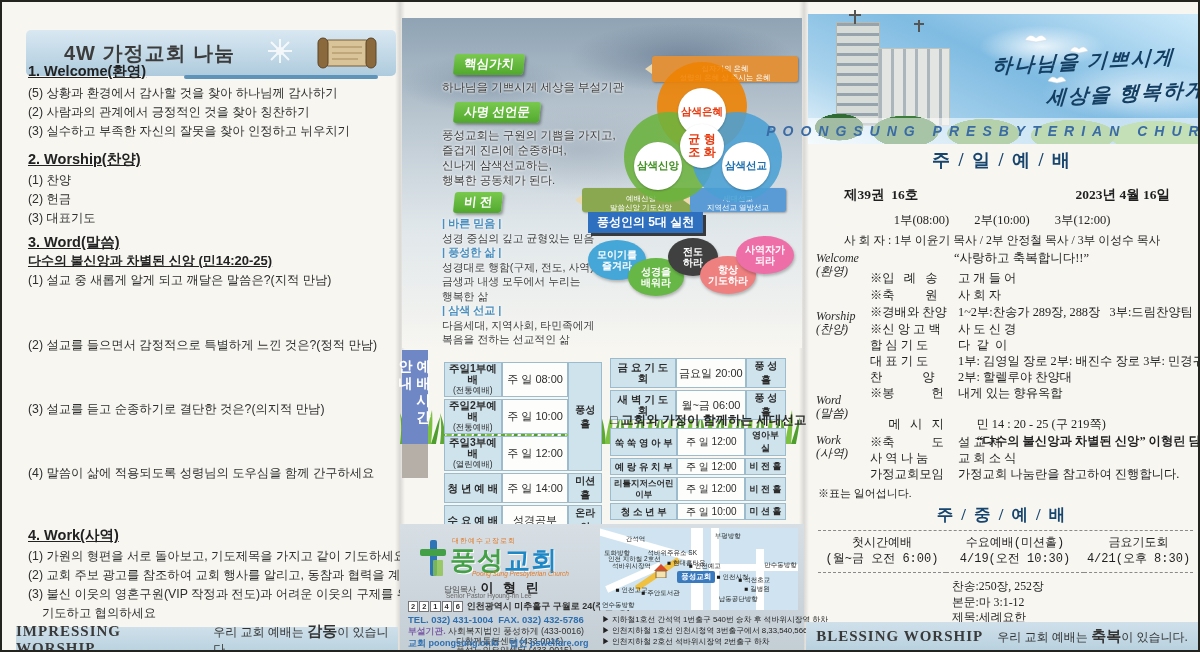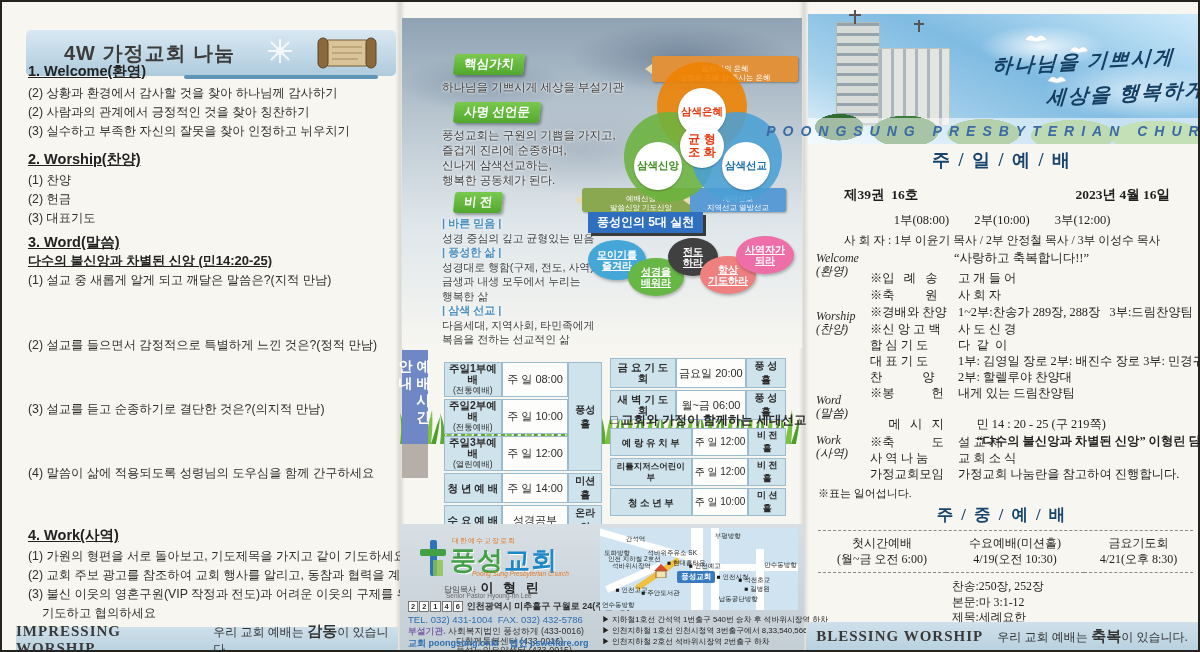--- a/index.html
+++ b/index.html
@@ -31,21 +31,21 @@
   .vline{font-size:10.8px;color:#3b3b3b;line-height:14.5px;text-shadow:0 0 3px #fff;white-space:nowrap;}
   .vcirc{border-radius:50%;opacity:.88;}
   .vlabel{border-radius:50%;background:#fff;display:flex;align-items:center;justify-content:center;
           font-weight:bold;font-size:10.5px;box-shadow:0 1px 2px rgba(0,0,0,.25);white-space:nowrap;}
   .pencil{border-radius:3px;color:#fff;font-size:7.5px;line-height:9px;text-align:center;
           display:flex;flex-direction:column;justify-content:flex-end;box-shadow:1px 1px 2px rgba(0,0,0,.3);white-space:nowrap;}
   .pencil:before{content:"";position:absolute;left:-7px;top:50%;margin-top:-5px;border-right:7px solid #ecd9b0;
           border-top:5px solid transparent;border-bottom:5px solid transparent;}
   .btag{background:#2f6fc0;color:#fff;font-weight:bold;font-size:12px;padding:2px 9px;box-shadow:3px 3px 0 #3a3a3a;white-space:nowrap;}
   .pr-ell{border-radius:50%;color:#fff;font-weight:bold;font-size:10px;line-height:11.5px;text-align:center;
-          display:flex;flex-direction:column;justify-content:center;box-shadow:1px 2px 3px rgba(0,0,0,.25);text-decoration:underline;}
+          display:flex;flex-direction:column;justify-content:center;box-shadow:1px 2px 3px rgba(0,0,0,.25);}
   .vtab{writing-mode:vertical-rl;text-orientation:upright;color:#fff;font-weight:bold;font-size:14px;letter-spacing:3px;
         display:flex;align-items:center;justify-content:center;}
   .ttl{font-size:12.5px;font-weight:bold;color:#2a2a2a;white-space:nowrap;}
   table.sch{border-collapse:separate;border-spacing:0 2px;}
   table.sch td{border:1px solid #9cbccd;text-align:center;vertical-align:middle;padding:0 2px;}
   td.c-name{background:#cfe3ed;font-weight:bold;font-size:10.5px;line-height:11px;}
   td.c-name .sub{font-weight:normal;font-size:8.5px;}
   td.c-time{background:#fdfdfb;font-size:11px;white-space:nowrap;}
   td.c-place{background:#cfe3ed;font-weight:bold;font-size:10px;}
   .card-bg{background:linear-gradient(180deg,#d7dfe5,#c3cdd4);}
@@ -57,21 +57,21 @@
   .photo-r{background:
      radial-gradient(90px 30px at 60% 25%,rgba(255,255,255,.8),rgba(255,255,255,0) 70%),
      radial-gradient(140px 40px at 85% 60%,rgba(255,255,255,.6),rgba(255,255,255,0) 70%),
      linear-gradient(205deg,#cdeafa 0%,#7fbbe2 45%,#a8d2ec 75%,#e8f4fb 100%);}
   .serif{font-family:"Liberation Serif",serif;}
   .rtitle{font-family:"Liberation Serif",serif;font-weight:bold;color:#17456e;font-size:18px;letter-spacing:2px;text-align:center;}
   .orow{position:absolute;font-family:"Liberation Serif",serif;font-size:12.3px;color:#1f1f1f;white-space:pre;}
   .orow .lb{display:inline-block;width:88px;white-space:pre;}
   .sidelab{position:absolute;font-family:"Liberation Serif",serif;font-style:italic;font-size:12px;color:#2a2a2a;line-height:13px;white-space:nowrap;}
   .mw{display:grid;grid-template-columns:128px 138px 109px;border-top:1px dashed #8a8a8a;font-family:"Liberation Serif",serif;}
-  .mw .hc{border-bottom:1px dashed #8a8a8a;text-align:center;font-size:12px;line-height:16px;padding:4px 0 5px;color:#1f1f1f;}
+  .mw .hc{border-bottom:1px dashed #8a8a8a;text-align:center;font-size:12px;line-height:16px;padding:4px 0 5px;color:#1f1f1f;font-family:Liberation Mono, monospace;}
   .mw .bc{padding:6px 2px 0 6px;font-size:11.8px;line-height:15.5px;color:#1f1f1f;white-space:nowrap;}
 </style>
 </head>
 <body>
 
 <div id="sheet">
 
   <div class="fold" style="left:393px;"></div>
   <div class="fold" style="left:797px;"></div>
 
@@ -92,21 +92,21 @@
         <rect x="2" y="4" width="10" height="30" rx="5" fill="#8a6a3d" stroke="#5d4425"></rect>
         <rect x="50" y="4" width="10" height="30" rx="5" fill="#8a6a3d" stroke="#5d4425"></rect>
         <line x1="16" y1="13" x2="46" y2="13" stroke="#a78a59"></line>
           <line x1="16" y1="19" x2="46" y2="19" stroke="#a78a59"></line>
         <line x1="16" y1="25" x2="42" y2="25" stroke="#a78a59"></line>
       </svg>
     </div>
     <div class="hdr-edge abs" style="left:168px;top:73px;width:194px;"></div>
 
     <div class="abs sec-title" style="left:12px;top:60px;">1. Welcome(환영)</div>
-    <div class="abs li" style="left:12px;top:82px;">(2) 상황과 환경에서 감사할 것을 찾아 하나님께 감사하기</div>
+    <div class="abs li" style="left:12px;top:82px;">(5) 상황과 환경에서 감사할 것을 찾아 하나님께 감사하기</div>
     <div class="abs li" style="left:12px;top:101px;">(2) 사람과의 관계에서 긍정적인 것을 찾아 칭찬하기</div>
     <div class="abs li" style="left:12px;top:120px;">(3) 실수하고 부족한 자신의 잘못을 찾아 인정하고 뉘우치기</div>
 
     <div class="abs sec-title" style="left:12px;top:148px;">2. Worship(찬양)</div>
     <div class="abs li" style="left:12px;top:169px;">(1) 찬양</div>
     <div class="abs li" style="left:12px;top:188px;">(2) 헌금</div>
     <div class="abs li" style="left:12px;top:207px;">(3) 대표기도</div>
 
     <div class="abs sec-title" style="left:12px;top:231px;">3. Word(말씀)</div>
     <div class="abs sec-sub" style="left:12px;top:250px;">다수의 불신앙과 차별된 신앙 (민14:20-25)</div>
@@ -282,20 +282,25 @@
         <td class="c-name">새 벽 기 도 회</td>
         <td class="c-time">월~금 06:00</td>
         <td class="c-place">풍 성 홀</td>
       </tr>
     </tbody>
       </table>
 
     <div class="abs ttl" style="left:210px;top:410px;">□ 교회와 가정이 함께하는 세대선교</div>
     <table class="sch abs" style="left:210px;top:424px;width:176px;">
       <tbody>
+          <tr style="height:17px;">
+        <td class="c-name" style="width:72px;font-size:9.5px;">쑥 쑥 영 아 부</td>
+        <td class="c-time" style="width:64px;font-size:10px;">주 일 12:00</td>
+        <td class="c-place" style="width:40px;font-size:9px;">영아부실</td>
+      </tr>
       <tr style="height:17px;">
         <td class="c-name" style="font-size:9.5px;">예 랑 유 치 부</td>
         <td class="c-time" style="font-size:10px;">주 일 12:00</td>
         <td class="c-place" style="font-size:9px;">비 전 홀</td>
       </tr>
       <tr style="height:17px;">
         <td class="c-name" style="font-size:8.5px;">리틀지저스어린이부</td>
         <td class="c-time" style="font-size:10px;">주 일 12:00</td>
         <td class="c-place" style="font-size:9px;">비 전 홀</td>
       </tr>
@@ -325,21 +330,21 @@
       </div>
       <div class="abs" style="left:46px;top:68px;font-size:6.5px;color:#666;">Senior Pastor Hyoung-rin Lee</div>
       <div class="abs" style="left:8px;top:76px;display:flex;align-items:center;gap:1px;white-space:nowrap;">
         <span style="border:1px solid #777;background:#fff;font-size:7.5px;font-weight:bold;padding:0 2px;">2</span>
         <span style="border:1px solid #777;background:#fff;font-size:7.5px;font-weight:bold;padding:0 2px;">2</span>
         <span style="border:1px solid #777;background:#fff;font-size:7.5px;font-weight:bold;padding:0 2px;">1</span>
         <span style="border:1px solid #777;background:#fff;font-size:7.5px;font-weight:bold;padding:0 2px;">4</span>
         <span style="border:1px solid #777;background:#fff;font-size:7.5px;font-weight:bold;padding:0 2px;">6</span>
         <span style="font-size:9px;color:#333;margin-left:3px;font-weight:bold;">인천광역시 미추홀구 구월로 24(주안6동)</span>
       </div>
-      <div class="abs" style="left:8px;top:90px;font-size:9.5px;font-weight:normal;color:#2e6fb0;white-space:pre;">TEL. 032) 431-1004  FAX. 032) 432-5786</div>
+      <div class="abs" style="left:8px;top:90px;font-size:9.5px;font-weight:bold;color:#2e6fb0;white-space:pre;">TEL. 032) 431-1004  FAX. 032) 432-5786</div>
       <div class="abs" style="left:8px;top:102px;font-size:8.8px;white-space:nowrap;">
         <span style="color:#7b5ea7;font-weight:bold;">부설기관.</span>
         <span style="color:#333;">사회복지법인  풍성하게 (433-0016)</span>
       </div>
       <div class="abs" style="left:56px;top:112px;font-size:8.8px;color:#333;white-space:nowrap;">다함께돌봄센터 (433-0016)</div>
       <div class="abs" style="left:56px;top:121px;font-size:8.8px;color:#333;white-space:nowrap;">풍성노인요양센터 (433-0015)</div>
 
       <div class="abs" style="left:8px;top:113px;font-size:9px;font-weight:bold;color:#2e6fb0;white-space:pre;">교회 poongsung.or.kr    법인 pswelfare.org</div>
 
       <div class="abs map" style="left:200px;top:4px;width:198px;height:82px;">
@@ -441,21 +446,21 @@
     </div>
 
     <div class="orow" style="left:150px;top:248px;font-size:12.5px;">“사랑하고 축복합니다!!”</div>
     <div class="orow" style="left:66px;top:268px;"><span class="lb">※입   례   송</span><span>고 개 들 어</span></div>
     <div class="orow" style="left:66px;top:285px;"><span class="lb">※축          원</span><span>사 회 자</span></div>
     <div class="orow" style="left:66px;top:302px;"><span class="lb">※경배와 찬양</span><span>1~2부:찬송가 289장, 288장   3부:드림찬양팀</span></div>
     <div class="orow" style="left:66px;top:319px;"><span class="lb">※신 앙 고 백</span><span>사 도 신 경</span></div>
     <div class="orow" style="left:66px;top:335px;"><span class="lb">합 심 기 도</span><span>다  같  이</span></div>
     <div class="orow" style="left:66px;top:351px;"><span class="lb">대 표 기 도</span><span>1부: 김영일 장로 2부: 배진수 장로 3부: 민경귀 장로</span></div>
     <div class="orow" style="left:66px;top:367px;"><span class="lb">찬             양</span><span>2부: 할렐루야 찬양대</span></div>
-    <div class="orow" style="left:66px;top:383px;"><span class="lb">※봉            헌</span><span>내게 있는 드림찬양팀</span></div>
+    <div class="orow" style="left:66px;top:383px;"><span class="lb">※봉            헌</span><span>내게 있는 향유옥합</span></div>
     <div class="orow" style="left:66px;top:399px;">
       <span class="lb" style="vertical-align:top;">메   시   지</span><span style="display:inline-block;"><span>민 14 : 20 - 25 (구 219쪽)</span><br><span style="font-weight:bold;">“다수의 불신앙과 차별된 신앙” 이형린 담임목사</span></span>
     </div>
     <div class="orow" style="left:66px;top:432px;"><span class="lb">※축            도</span><span>설 교 자</span></div>
     <div class="orow" style="left:66px;top:448px;"><span class="lb">사 역 나 눔</span><span>교 회 소 식</span></div>
     <div class="orow" style="left:66px;top:464px;"><span class="lb">가정교회모임</span><span>가정교회 나눔란을 참고하여 진행합니다.</span></div>
 
     <div class="abs serif" style="left:14px;top:484px;font-size:11px;color:#1f1f1f;">※표는 일어섭니다.</div>
 
     <div class="abs rtitle" style="left:0;top:502px;width:396px;font-size:16.5px;">주 / 중 / 예 / 배</div>

